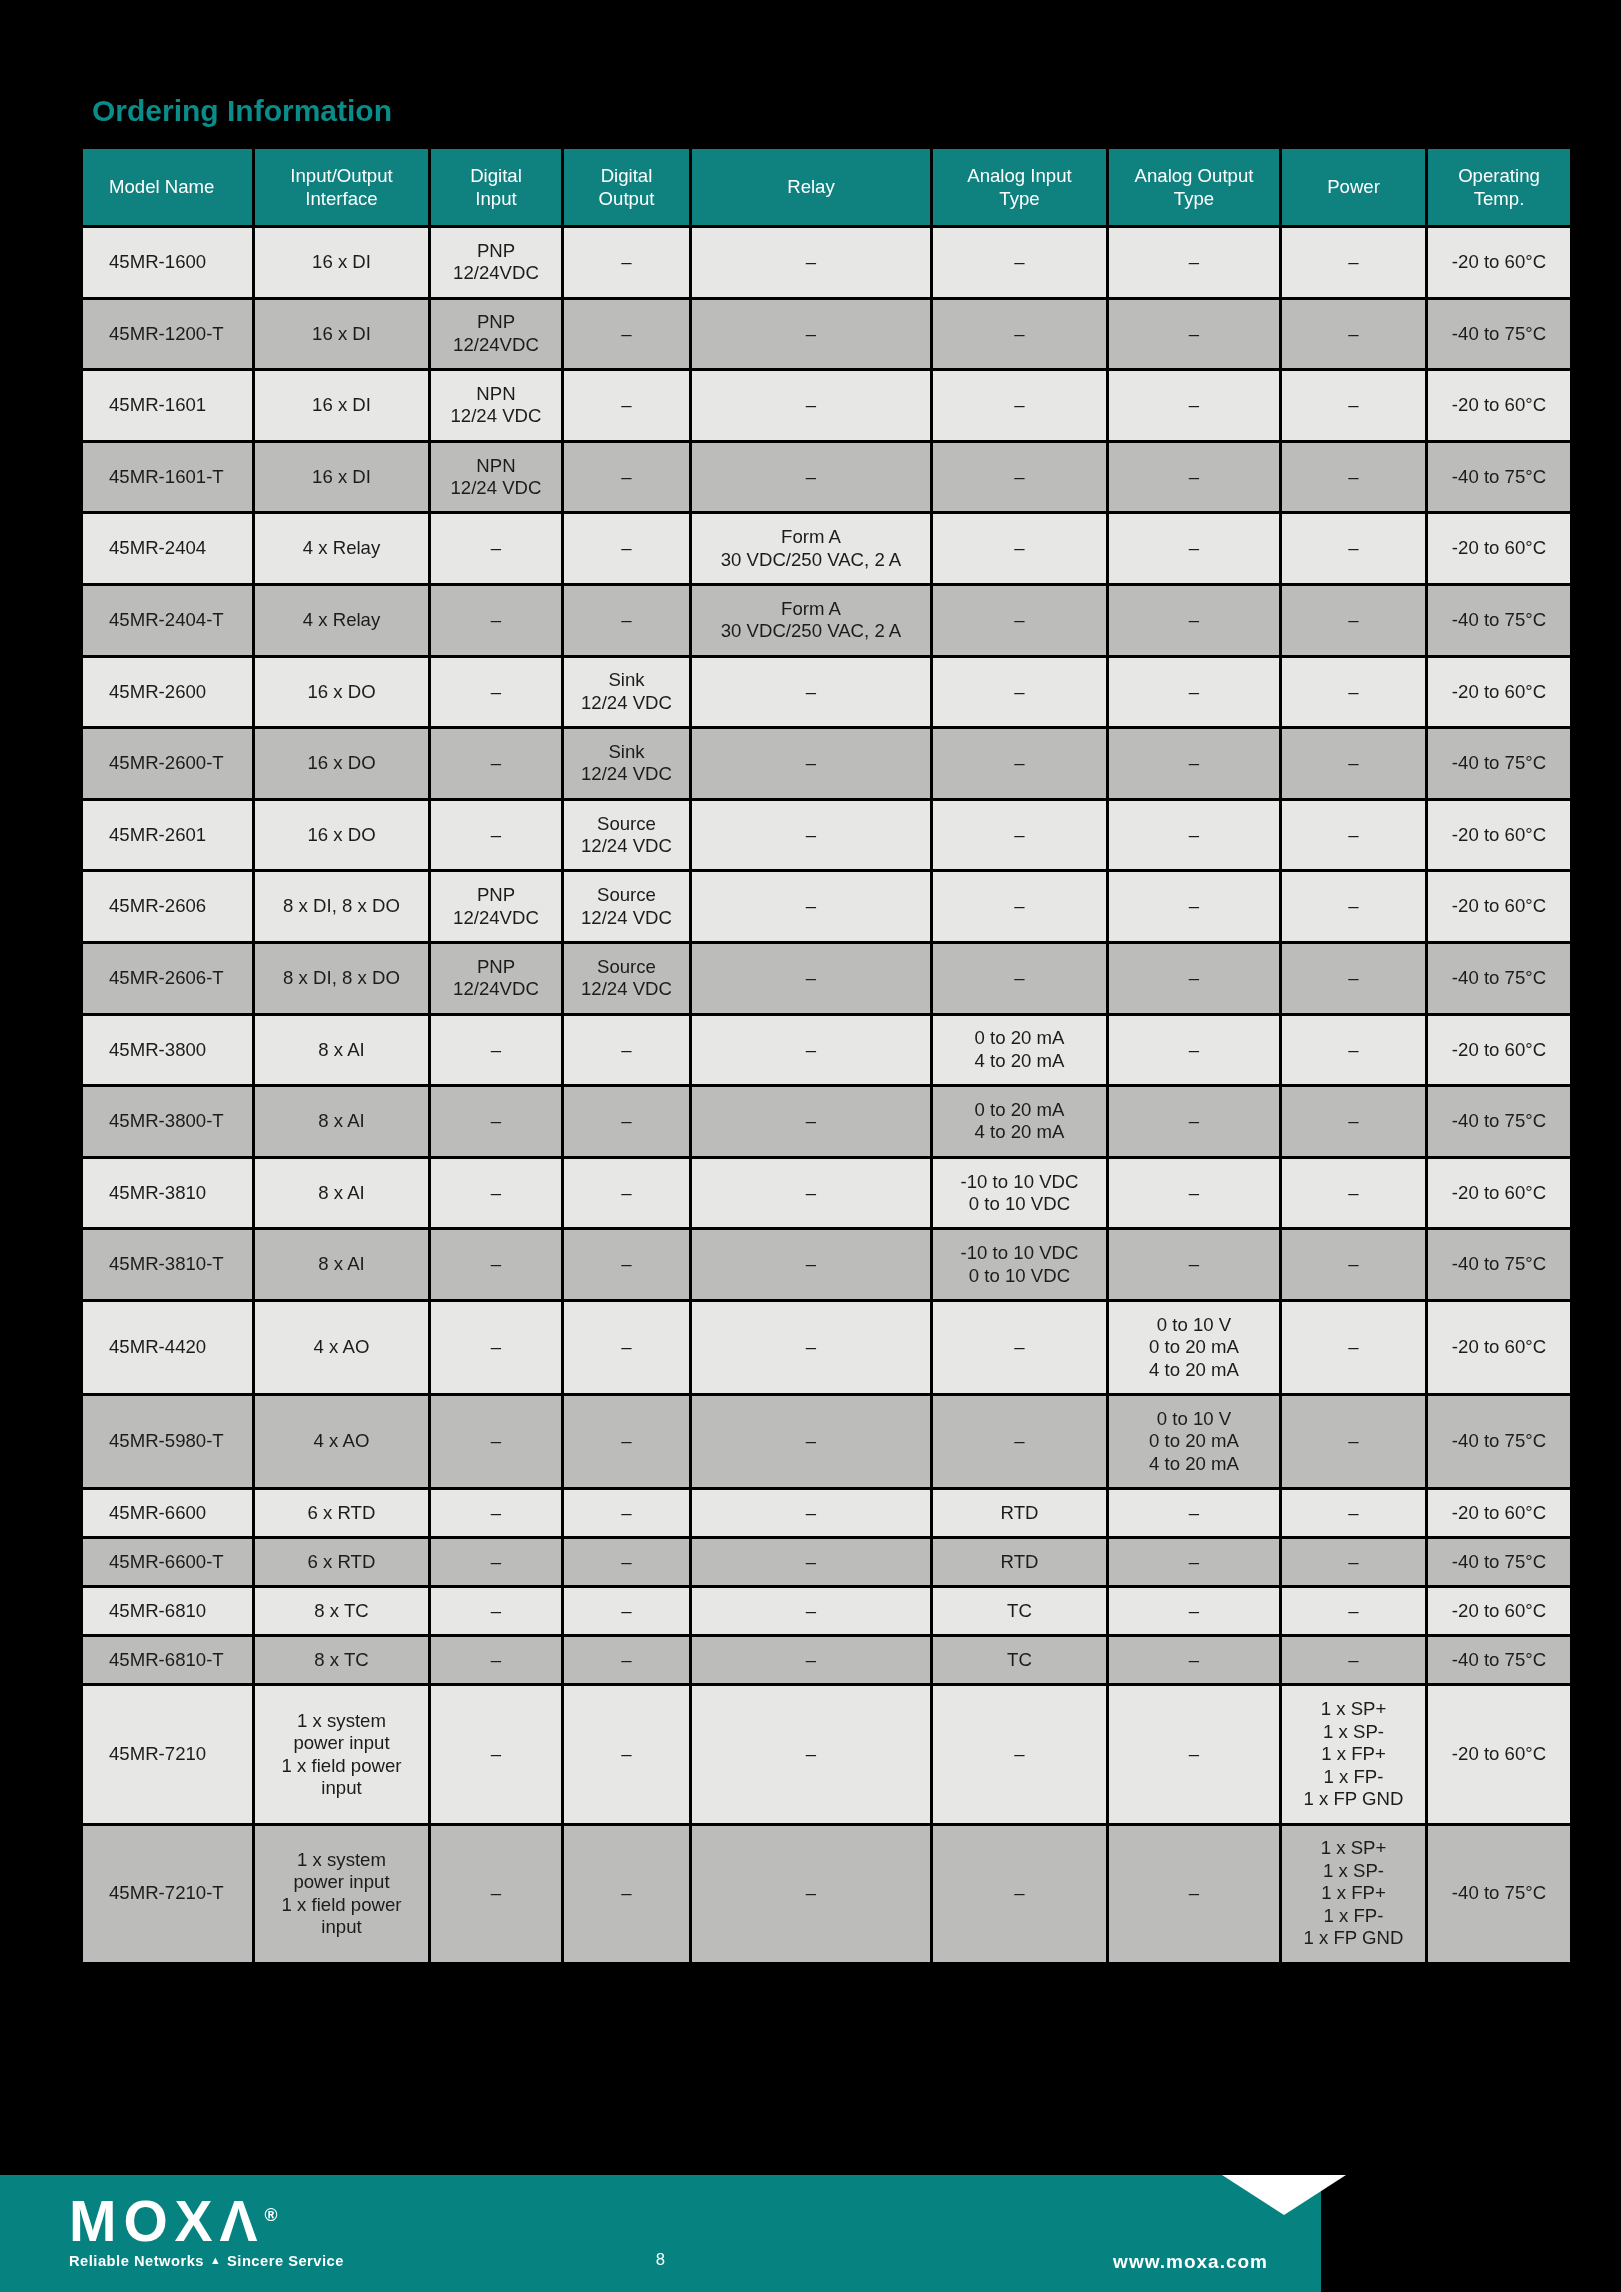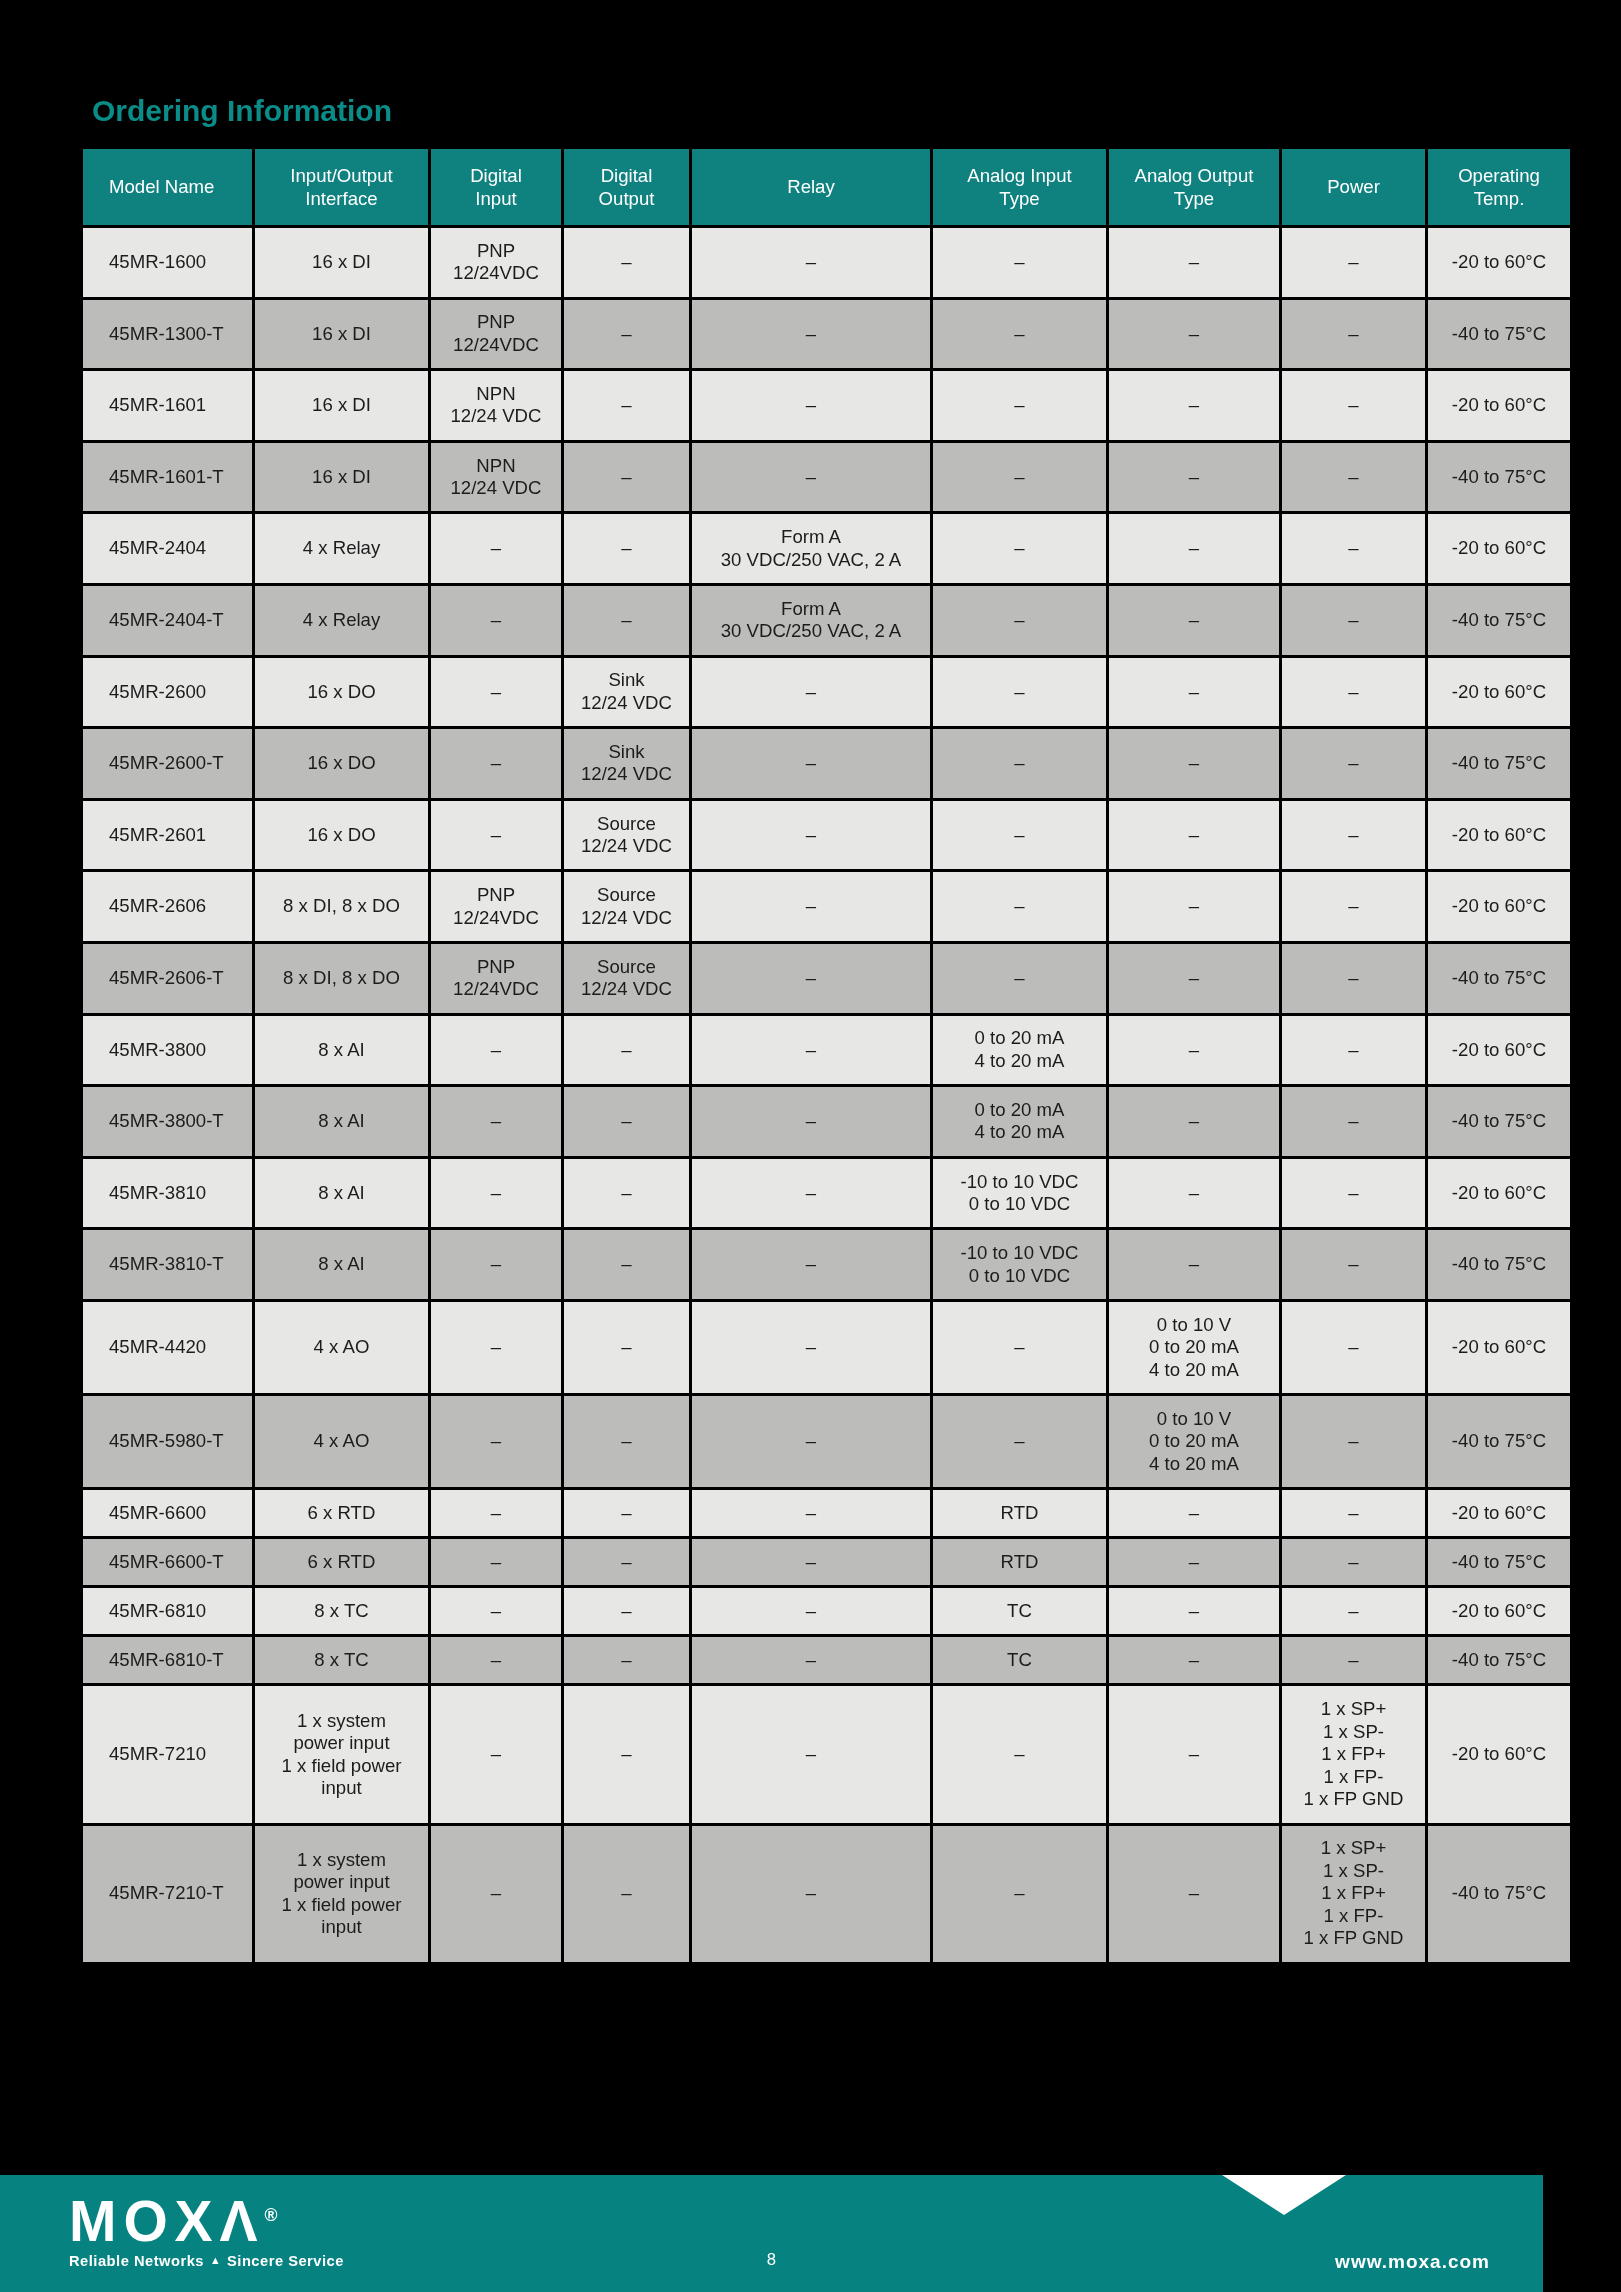--- a/index.html
+++ b/index.html
@@ -65,21 +65,21 @@
   .order-table td:first-child{
     text-align:left;
     padding-left:26px;
   }
   .order-table tr.light td{background:var(--row_light);}
   .order-table tr.dark td{background:var(--row_dark);}
   .footer{
     position:absolute;
     left:0;
     bottom:0;
-    width:1543px;
+    width:1321px;
     height:118px;
     background:var(--teal_footer);
   }
   .footer .notch{
     position:absolute;
     left:1222px;
     top:0;
     width:0;
     height:0;
     border-left:62px solid transparent;
@@ -180,21 +180,21 @@
           <td>PNP
 12/24VDC</td>
           <td>–</td>
           <td>–</td>
           <td>–</td>
           <td>–</td>
           <td>–</td>
           <td>-20 to 60°C</td>
         </tr>
         <tr class="dark">
-          <td>45MR-1300-T</td>
+          <td>45MR-1200-T</td>
           <td>16 x DI</td>
           <td>PNP
 12/24VDC</td>
           <td>–</td>
           <td>–</td>
           <td>–</td>
           <td>–</td>
           <td>–</td>
           <td>-40 to 75°C</td>
         </tr>

